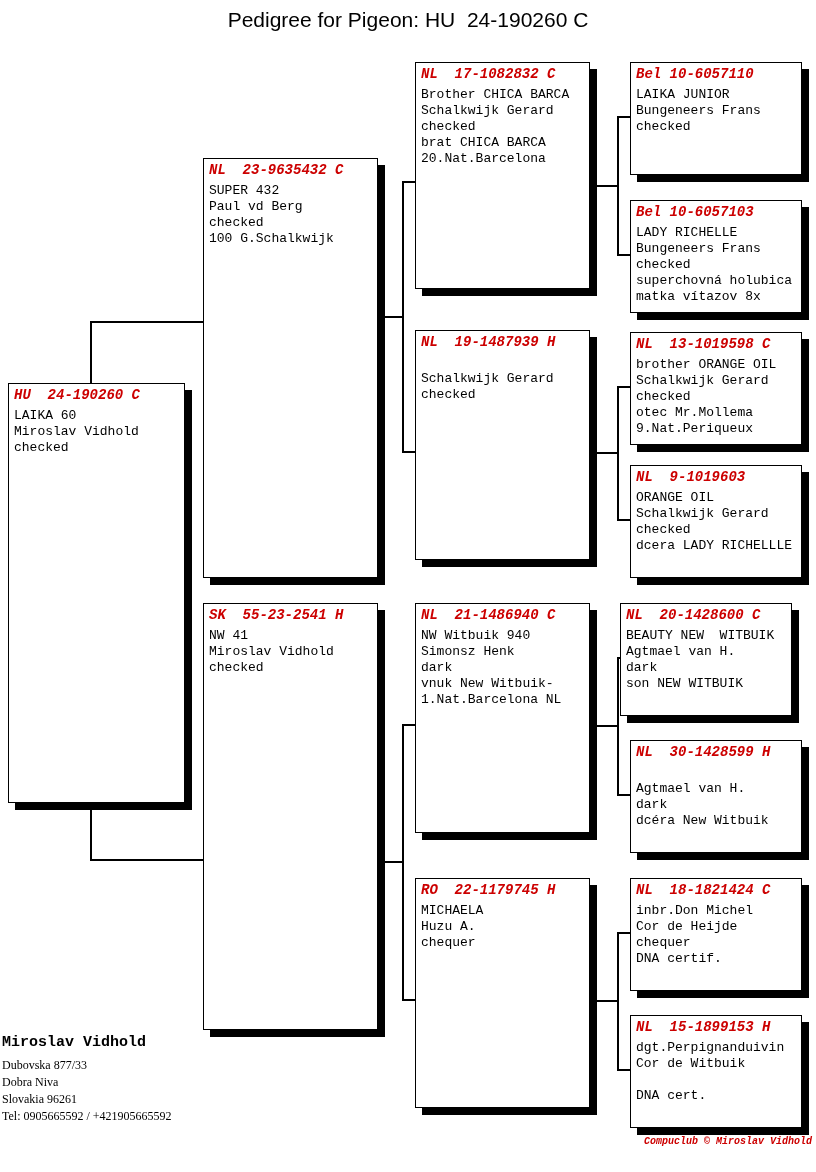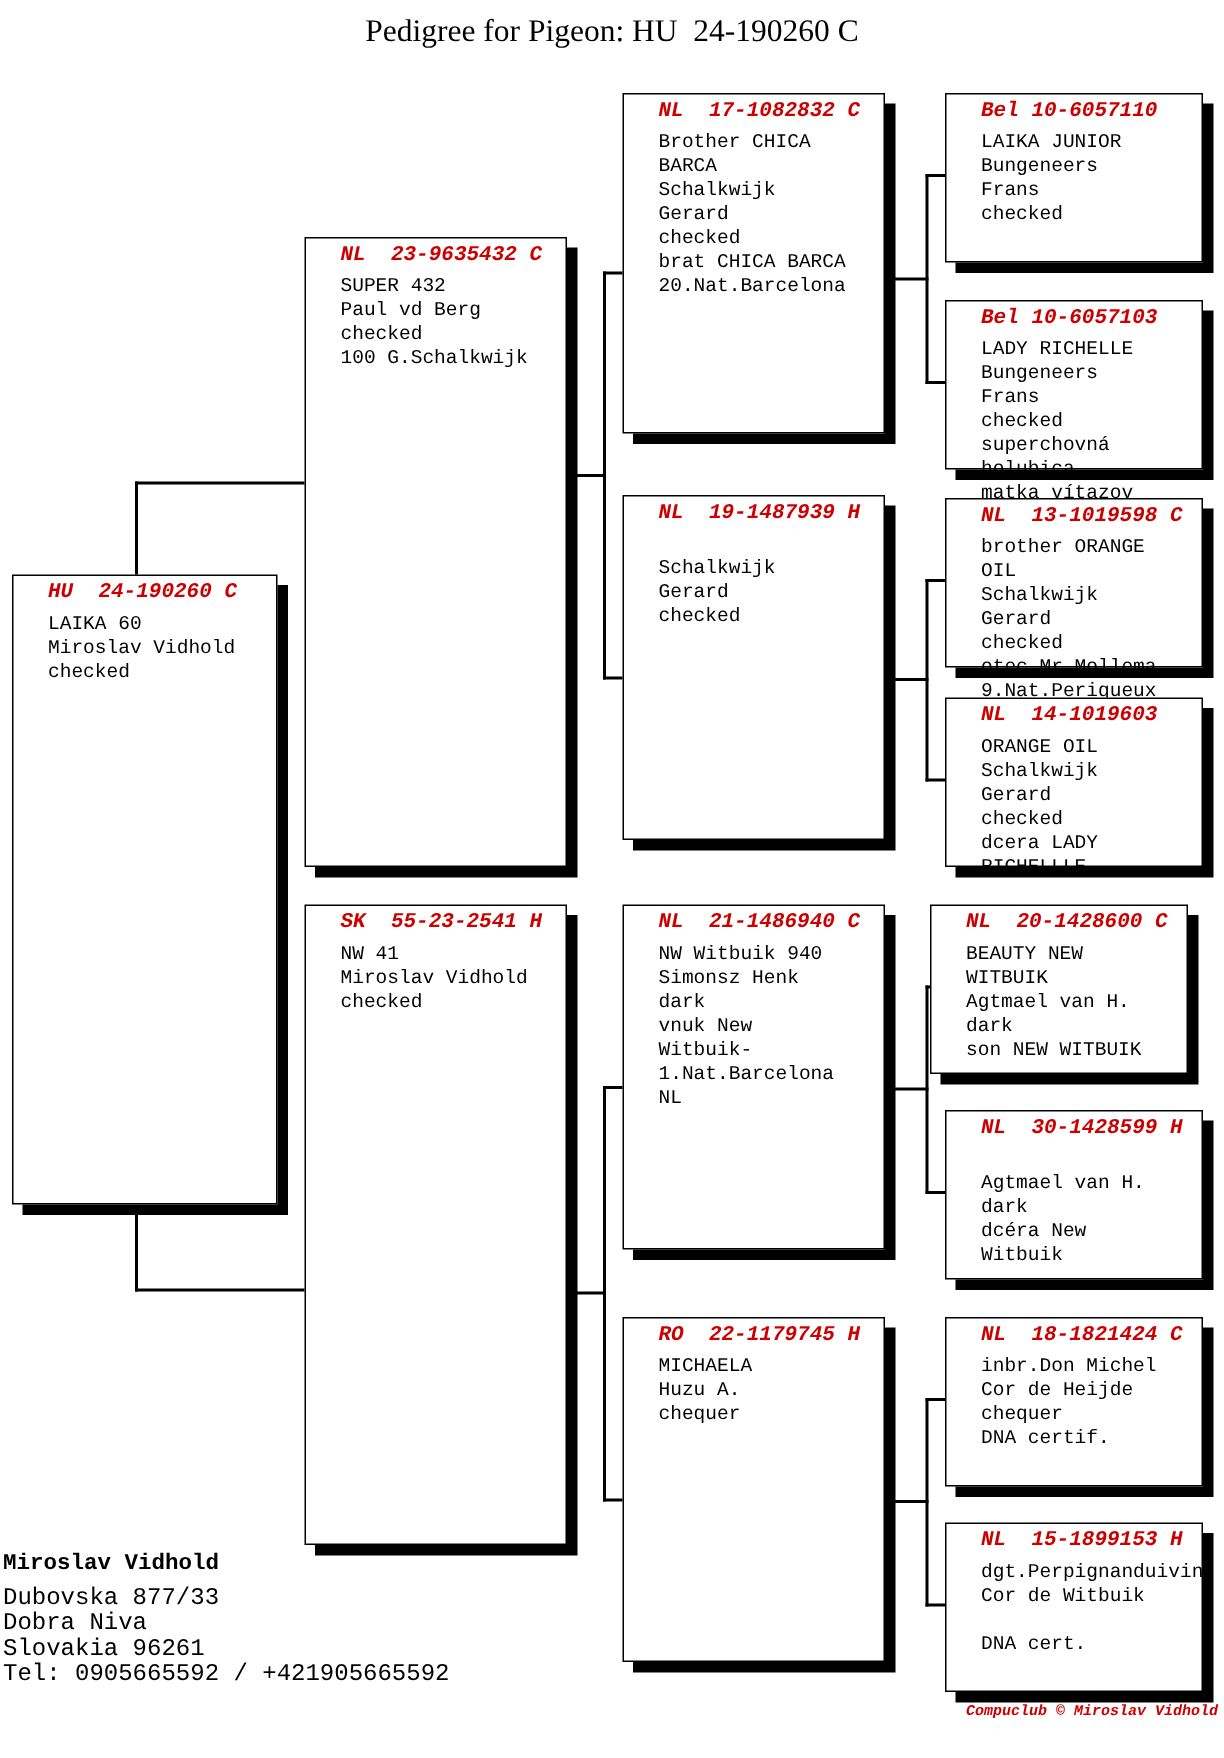--- a/index.html
+++ b/index.html
@@ -2,44 +2,44 @@
 <html style="--accent: #cc0000;"><head>
 <meta charset="utf-8">
 <style>
   html,body{margin:0;padding:0;background:#fff;}
   .page{
     position:relative;width:816px;height:1172px;background:#ffffff;
     font-family:"Liberation Mono","DejaVu Sans Mono",monospace;overflow:hidden;
   }
   .title{
     position:absolute;top:8px;left:0;width:100%;text-align:center;
-    font-family:Liberation Serif, serif;
+    font-family:Liberation Sans, sans-serif;
     font-size:21px;color:#000;white-space:pre;
   }
   .pbox{
     position:absolute;background:#fff;border:1px solid #000;
     box-shadow:7px 7px 0 #000;box-sizing:border-box;
-    padding:2px 23px;z-index:2;
+    padding:2px 5px;z-index:2;
   }
   .ring{
     color:var(--accent,#cc0000);font-weight:bold;font-style:italic;
     font-size:14px;line-height:19px;white-space:pre;margin-bottom:3px;
   }
   .details{
     font-size:13px;line-height:16px;color:#000000;white-space:pre-wrap;
   }
   .hline,.vline{position:absolute;background:#000;z-index:1;}
   .hline{height:2px;}
   .vline{width:2px;}
   .owner-name{
     position:absolute;left:2px;top:1034px;font-size:15px;font-weight:bold;color:#000;
   }
   .owner-address{
-    position:absolute;left:2px;top:1057px;font-size:16px;line-height:17px;
-    color:#000;white-space:pre-wrap;
+    position:absolute;left:2px;top:1057px;font-size:12px;line-height:17px;
+    color:#000;white-space:pre-wrap;font-family:Liberation Serif, serif;
   }
   .credit{
     position:absolute;right:4px;top:1136px;font-size:10px;font-weight:bold;
     font-style:italic;color:var(--accent,#cc0000);white-space:pre;
   }
 </style>
 </head>
 <body>
 
 <div class="page">
@@ -146,21 +146,21 @@
   </div>
   <div class="pbox" style="left:630px;top:332px;width:172px;height:113px">
     <div class="ring">NL  13-1019598 C</div>
     <div class="details">brother ORANGE OIL
 Schalkwijk Gerard
 checked
 otec Mr.Mollema
 9.Nat.Periqueux</div>
   </div>
   <div class="pbox" style="left:630px;top:465px;width:172px;height:113px">
-    <div class="ring">NL  14-1019603</div>
+    <div class="ring">NL  9-1019603</div>
     <div class="details">ORANGE OIL
 Schalkwijk Gerard
 checked
 dcera LADY RICHELLLE</div>
   </div>
   <div class="pbox" style="left:620px;top:603px;width:172px;height:113px">
     <div class="ring">NL  20-1428600 C</div>
     <div class="details">BEAUTY NEW  WITBUIK
 Agtmael van H.
 dark

